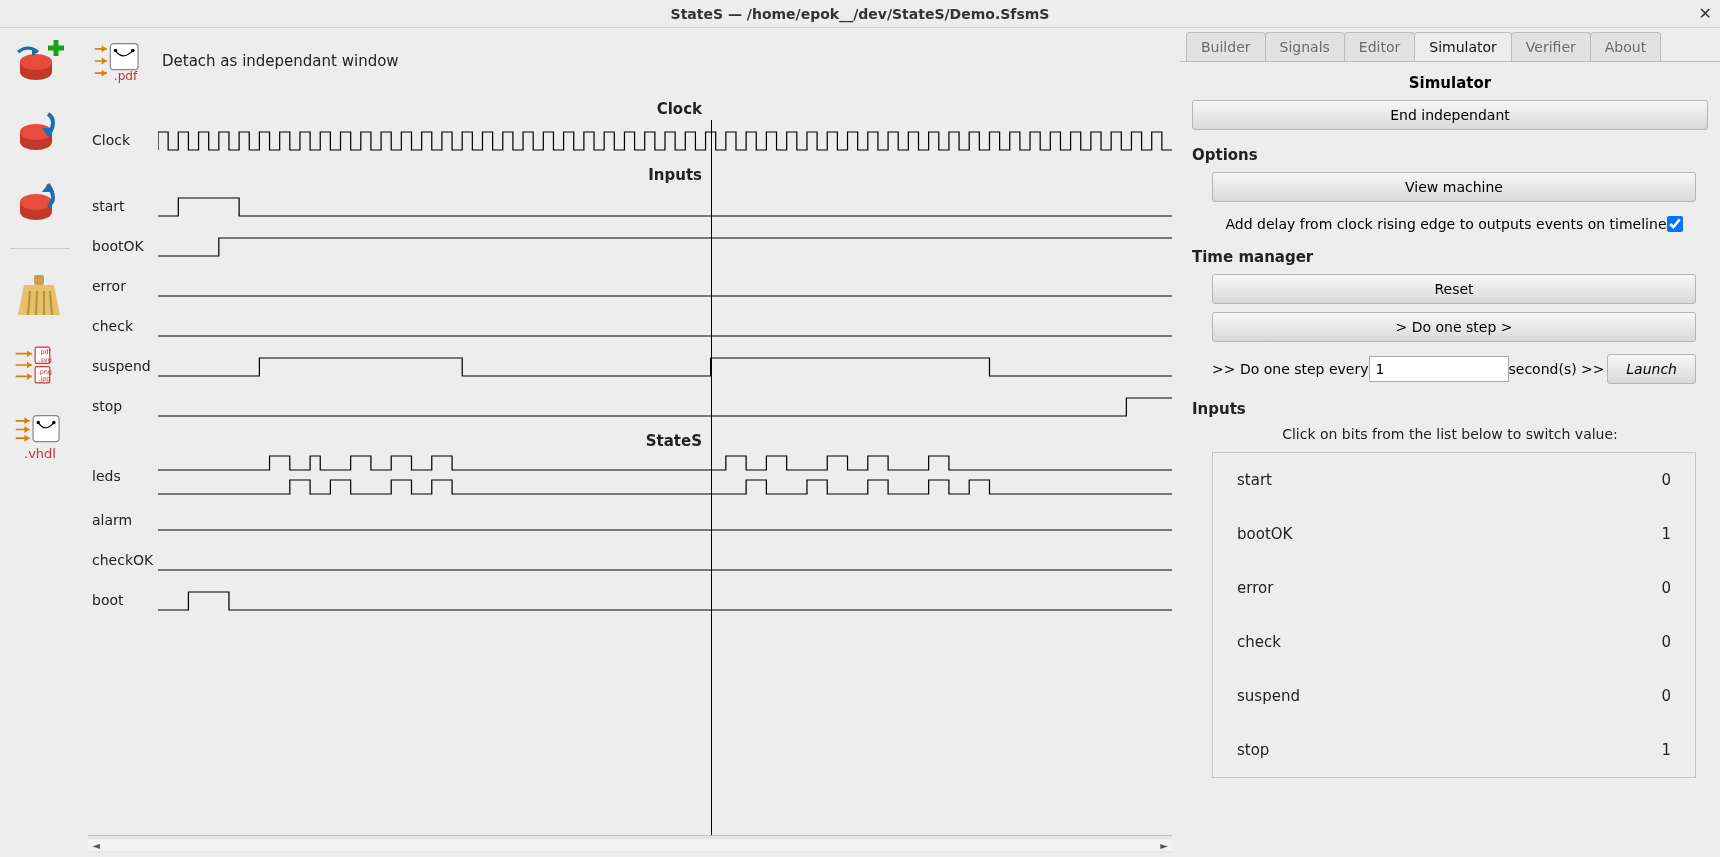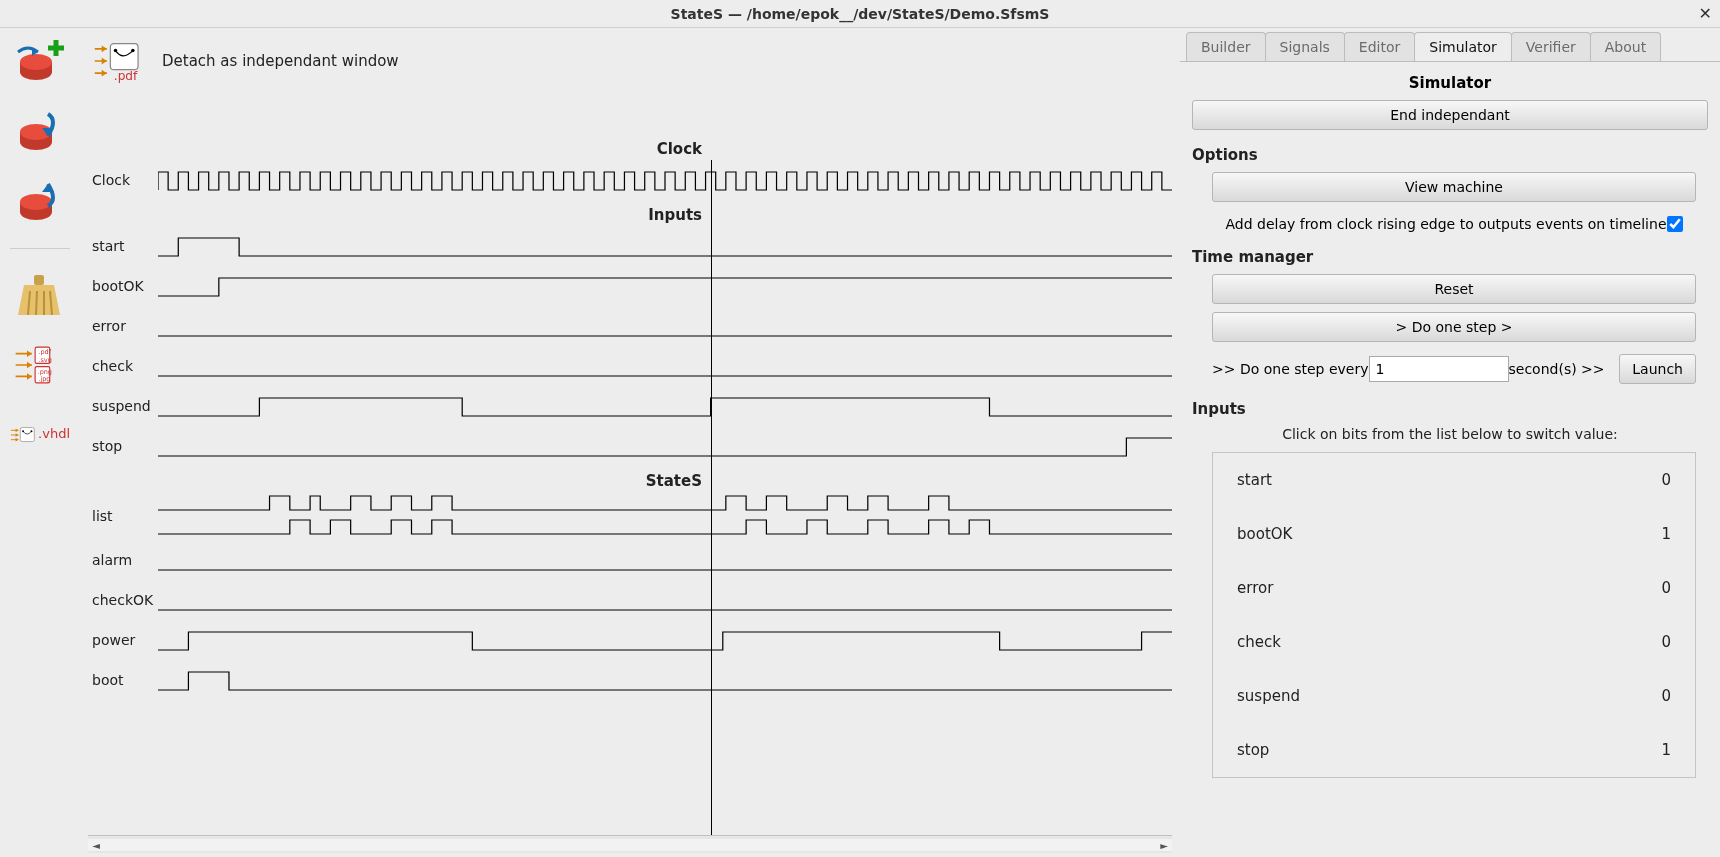--- a/index.html
+++ b/index.html
@@ -8,38 +8,38 @@
 .titlebar .close { position:absolute; right:8px; top:4px; font-size:16px; cursor:pointer; }
 .main { flex:1; display:flex; min-height:0; }
 .left-toolbar { width:80px; display:flex; flex-direction:column; align-items:center; padding-top:8px; gap:18px; }
 .tb-icon { width:60px; height:52px; display:flex; align-items:center; justify-content:center; cursor:pointer; }
 .tb-icon svg { width:52px; height:48px; }
 .tb-sep { width:60px; height:1px; background:#ccc; margin:2px 0; }
 .center { flex:1; display:flex; flex-direction:column; min-width:0; padding:8px 8px 4px 8px; }
 .top-row { display:flex; align-items:center; gap:12px; padding-bottom:8px; }
 .detach-text { font-size:15px; color:#222; }
 .timeline-wrap { flex:1; background:#ededed; position:relative; overflow:hidden; }
-.timeline-inner { position:absolute; inset:0;margin-top:40px; }
+.timeline-inner { position:absolute; inset:0; }
 .section-title { font-size:15px; font-weight:600; color:#222; text-align:right; padding-right:470px; margin-top:6px; margin-bottom:2px;}
 .signal-row { display:flex; align-items:center; height:40px; }
 .signal-label { width:70px; text-align:left; font-size:14px; color:#222; padding-left:4px;}
 .signal-canvas { flex:1; position:relative; height:100%; }
 .cursor-line { position:absolute; top:0; bottom:-700px; width:1px; background:#000; left:54.5%; z-index:2;}
 .hscroll-placeholder { height:18px; border-top:1px solid #c0c0c0; background:#e6e6e6; position:relative;}
 .hscroll-placeholder .track { position:absolute; left:0; right:0; top:3px; height:12px; background:#f2f2f2; }
 .hscroll-placeholder .larrow { position:absolute; left:0; width:16px; height:18px; display:flex;align-items:center;justify-content:center;font-size:10px;color:#555;}
 .hscroll-placeholder .rarrow { position:absolute; right:0; width:16px; height:18px; display:flex;align-items:center;justify-content:center;font-size:10px;color:#555;}
 .right-panel { width:540px; background:#ededed; display:flex; flex-direction:column; }
 .tabs { display:flex; margin-left:6px; margin-top:4px; }
 .tab { padding:6px 14px; font-size:14px; color:#6b6b6b; background:#e2e2e2; border:1px solid #bcbcbc; border-bottom:none; margin-right:-1px; border-radius:4px 4px 0 0; cursor:pointer;}
 .tab.active { background:#ededed; color:#111; position:relative; z-index:1;}
 .panel-body { border-top:1px solid #bcbcbc; padding:8px 12px 8px 12px; flex:1; overflow:auto;}
 .panel-title { text-align:center; font-size:15px; font-weight:600; margin:4px 0 8px 0;}
 .btn { display:block; width:100%; padding:6px 0; font-size:14px; background:linear-gradient(#f7f7f7,#d9d9d9); border:1px solid #b5b5b5; border-radius:3px; cursor:pointer; text-align:center;}
-.btn-inline { display:inline-block; width:auto; padding:6px 12px;}
+.btn-inline { display:inline-block; width:auto; padding:6px 18px;font-style:italic;}
 .section-h { font-size:15px; font-weight:700; color:#222; margin:16px 0 8px 0;}
 .row-line { display:flex; align-items:center; margin:10px 0; font-size:14px;}
 .row-center { justify-content:center; }
 .chk { width:16px; height:16px; }
 .num-input { width:140px; height:26px; border:1px solid #aaa; background:#fff; padding:2px 6px; font-size:14px;}
 .help-text { text-align:center; font-size:14px; color:#222; margin:6px 0 10px 0;}
 .input-list { border:1px solid #c4c4c4; background:#ededed;}
 .input-item { display:flex; justify-content:space-between; align-items:center; padding:18px 24px; font-size:15px; color:#222; cursor:pointer;}
 .input-item + .input-item { border-top: 0px solid transparent; }
 .indented { padding:0 12px 0 20px; }
@@ -99,21 +99,21 @@
         <text x="30" y="20" font-size="8" fill="#c33">.svg</text>
         <rect x="26" y="26" width="18" height="20" rx="2" fill="#fff" stroke="#c33" stroke-width="1.4"></rect>
         <text x="29" y="35" font-size="8" fill="#c33">.png</text>
         <text x="30" y="44" font-size="8" fill="#c33">.jpg</text>
         <path d="M2 10 h20 M2 24 h20 M2 38 h20" stroke="#d98200" stroke-width="2"></path>
         <polygon points="22,10 16,6 16,14" fill="#d98200"></polygon>
         <polygon points="22,24 16,20 16,28" fill="#d98200"></polygon>
         <polygon points="22,38 16,34 16,42" fill="#d98200"></polygon>
       </svg>
     </div>
-    <div class="tb-icon" style="flex-direction:row;">
+    <div class="tb-icon" style="flex-direction:column;">
       <svg viewBox="0 0 60 40">
           <path d="M2 10 h16 M2 20 h16 M2 30 h16" stroke="#d98200" stroke-width="2"></path>
           <polygon points="18,10 12,6 12,14" fill="#d98200"></polygon>
           <polygon points="18,20 12,16 12,24" fill="#d98200"></polygon>
           <polygon points="18,30 12,26 12,34" fill="#d98200"></polygon>
           <rect x="22" y="4" width="30" height="30" rx="4" fill="#fff" stroke="#888" stroke-width="1.4"></rect>
           <path d="M28 12 q8 12 18 0" stroke="#000" stroke-width="1.4" fill="none"></path>
           <circle cx="28" cy="12" r="2" fill="#000"></circle>
           <circle cx="46" cy="12" r="2" fill="#000"></circle>
         </svg>
@@ -186,42 +186,36 @@
           </div>
         <div class="signal-row">
             <div class="signal-label">stop</div>
             <div class="signal-canvas"><svg width="100%" height="40" viewBox="0 0 1000 40" preserveAspectRatio="none">
                 <polyline points="0,30 955,30 955,12 1000,12"></polyline>
               </svg></div>
           </div>
 
         <div class="section-title">StateS</div>
         <div class="signal-row" style="height:48px;">
-          <div class="signal-label" style="position:relative;">list</div>
+          <div class="signal-label" style="position:relative;">leds</div>
           <div class="signal-canvas"><svg width="100%" height="48" viewBox="0 0 1000 48" preserveAspectRatio="none">
             <polyline points="0,18 110,18 110,4 130,4 130,18 150,18 150,4 160,4 160,18 190,18 190,4 210,4 210,18 230,18 230,4 250,4 250,18 270,18 270,4 290,4 290,18 545,18 560,18 560,4 580,4 580,18 600,18 600,4 620,4 620,18 660,18 660,4 680,4 680,18 700,18 700,4 720,4 720,18 760,18 760,4 780,4 780,18 820,18 1000,18"></polyline>
             <polyline points="0,42 130,42 130,28 150,28 150,42 170,42 170,28 190,28 190,42 230,42 230,28 250,28 250,42 270,42 270,28 290,28 290,42 545,42 580,42 580,28 600,28 600,42 640,42 640,28 660,28 660,42 700,42 700,28 720,28 720,42 760,42 760,28 780,28 780,42 800,42 800,28 820,28 820,42 1000,42"></polyline>
           </svg></div>
         </div>
         <div class="signal-row">
             <div class="signal-label">alarm</div>
             <div class="signal-canvas"><svg width="100%" height="40" viewBox="0 0 1000 40" preserveAspectRatio="none">
                 <polyline points="0,30 1000,30"></polyline>
               </svg></div>
           </div>
         <div class="signal-row">
             <div class="signal-label">checkOK</div>
             <div class="signal-canvas"><svg width="100%" height="40" viewBox="0 0 1000 40" preserveAspectRatio="none">
                 <polyline points="0,30 1000,30"></polyline>
-              </svg></div>
-          </div>
-        <div class="signal-row">
-            <div class="signal-label">power</div>
-            <div class="signal-canvas"><svg width="100%" height="40" viewBox="0 0 1000 40" preserveAspectRatio="none">
-                <polyline points="0,30 30,30 30,12 310,12 310,30 545,30 557,30 557,12 830,12 830,30 970,30 970,12 1000,12"></polyline>
               </svg></div>
           </div>
         <div class="signal-row">
             <div class="signal-label">boot</div>
             <div class="signal-canvas"><svg width="100%" height="40" viewBox="0 0 1000 40" preserveAspectRatio="none">
                 <polyline points="0,30 30,30 30,12 70,12 70,30 1000,30"></polyline>
               </svg></div>
           </div>
       </div>
     </div>

